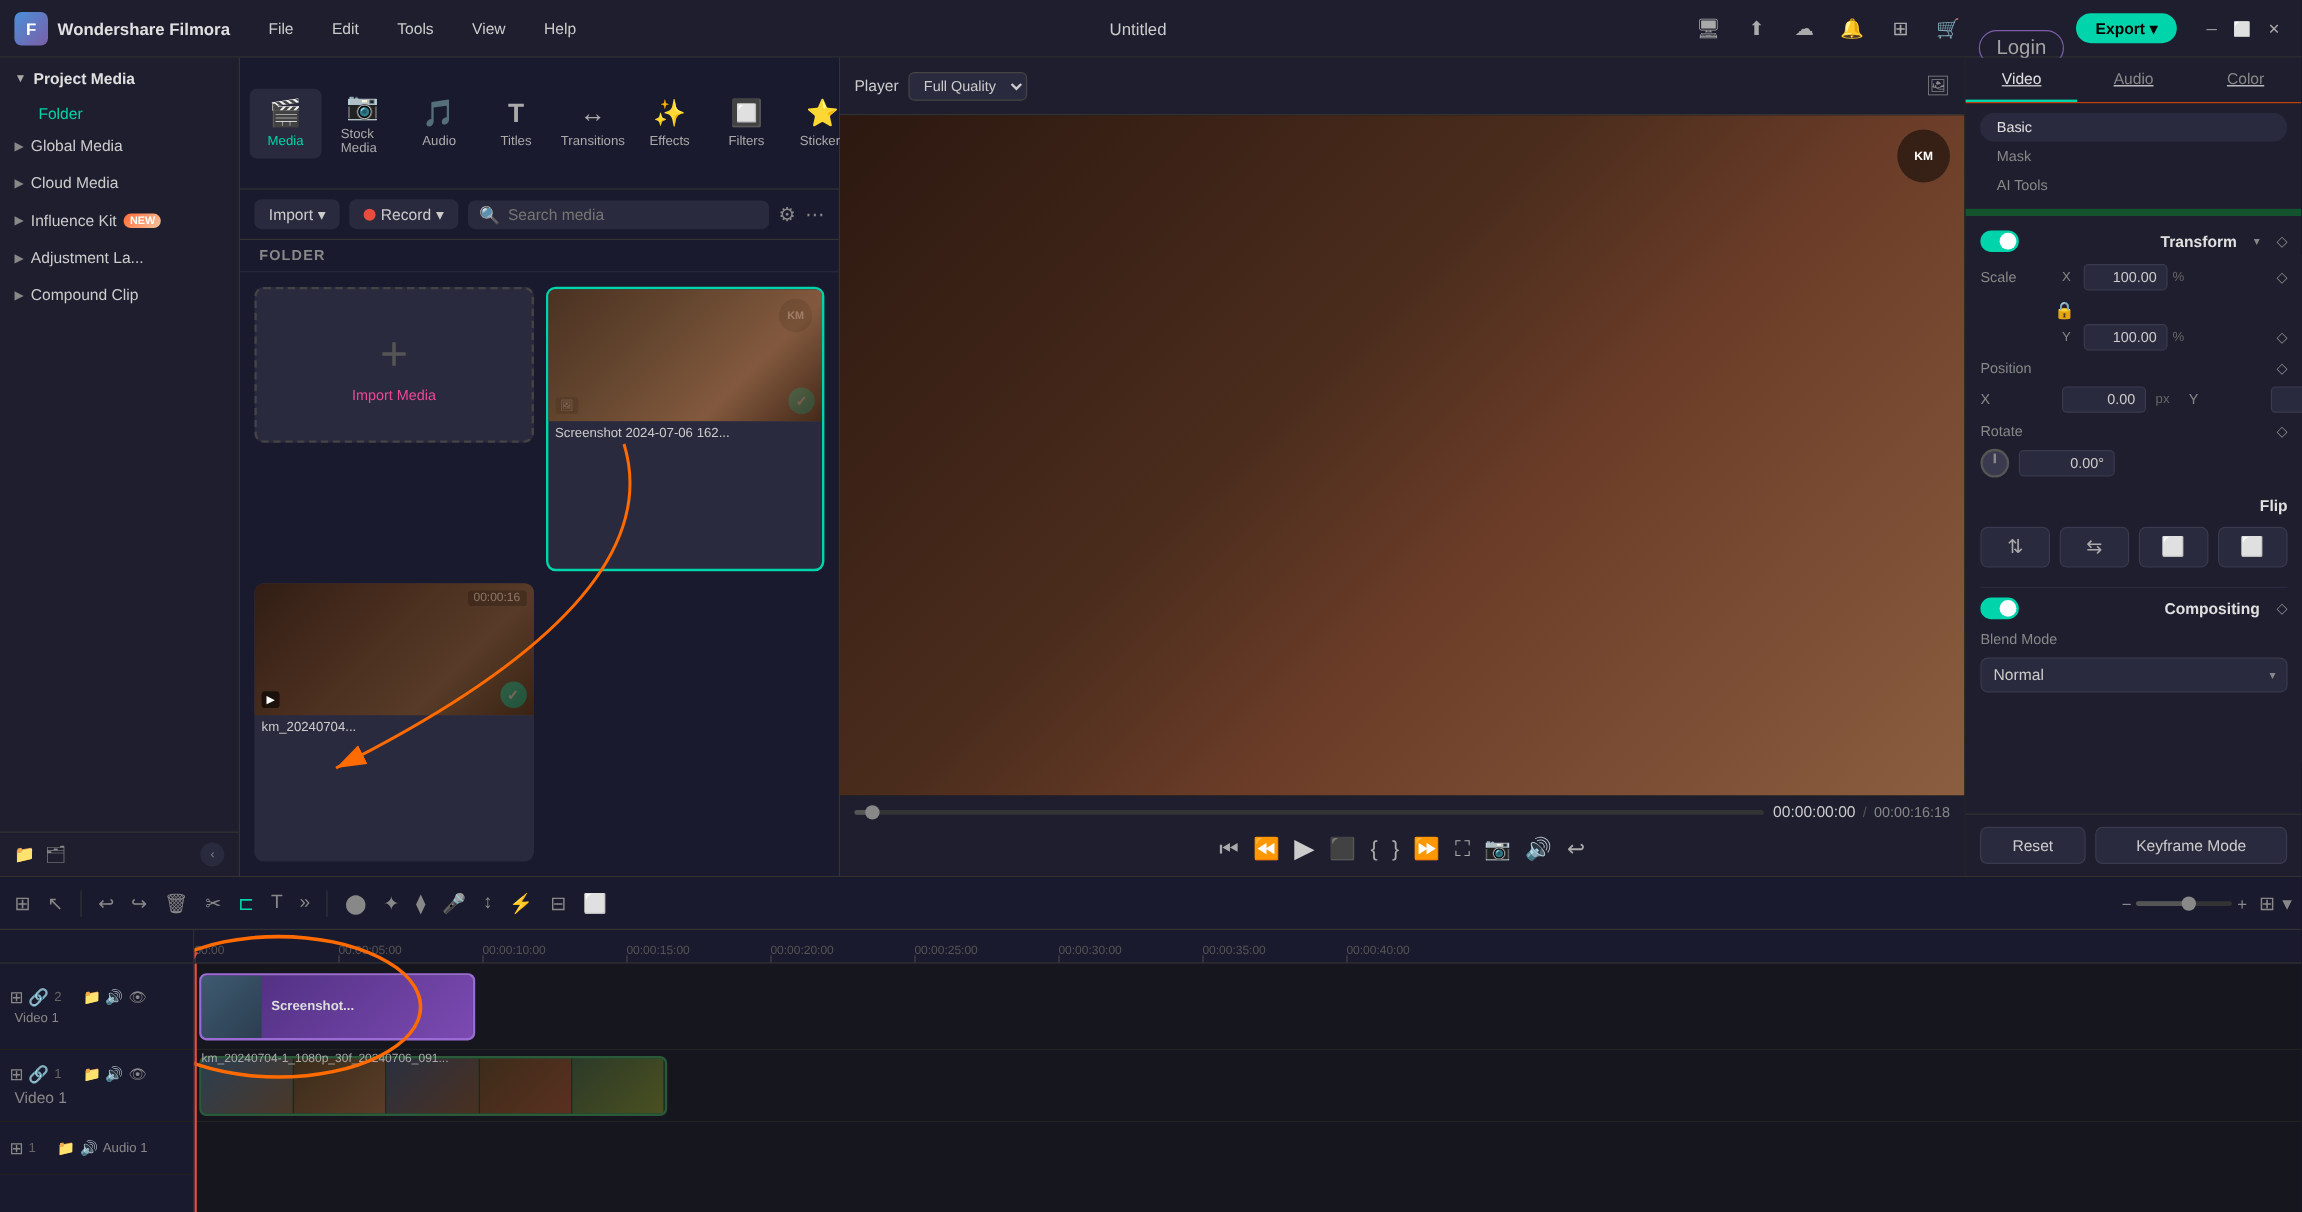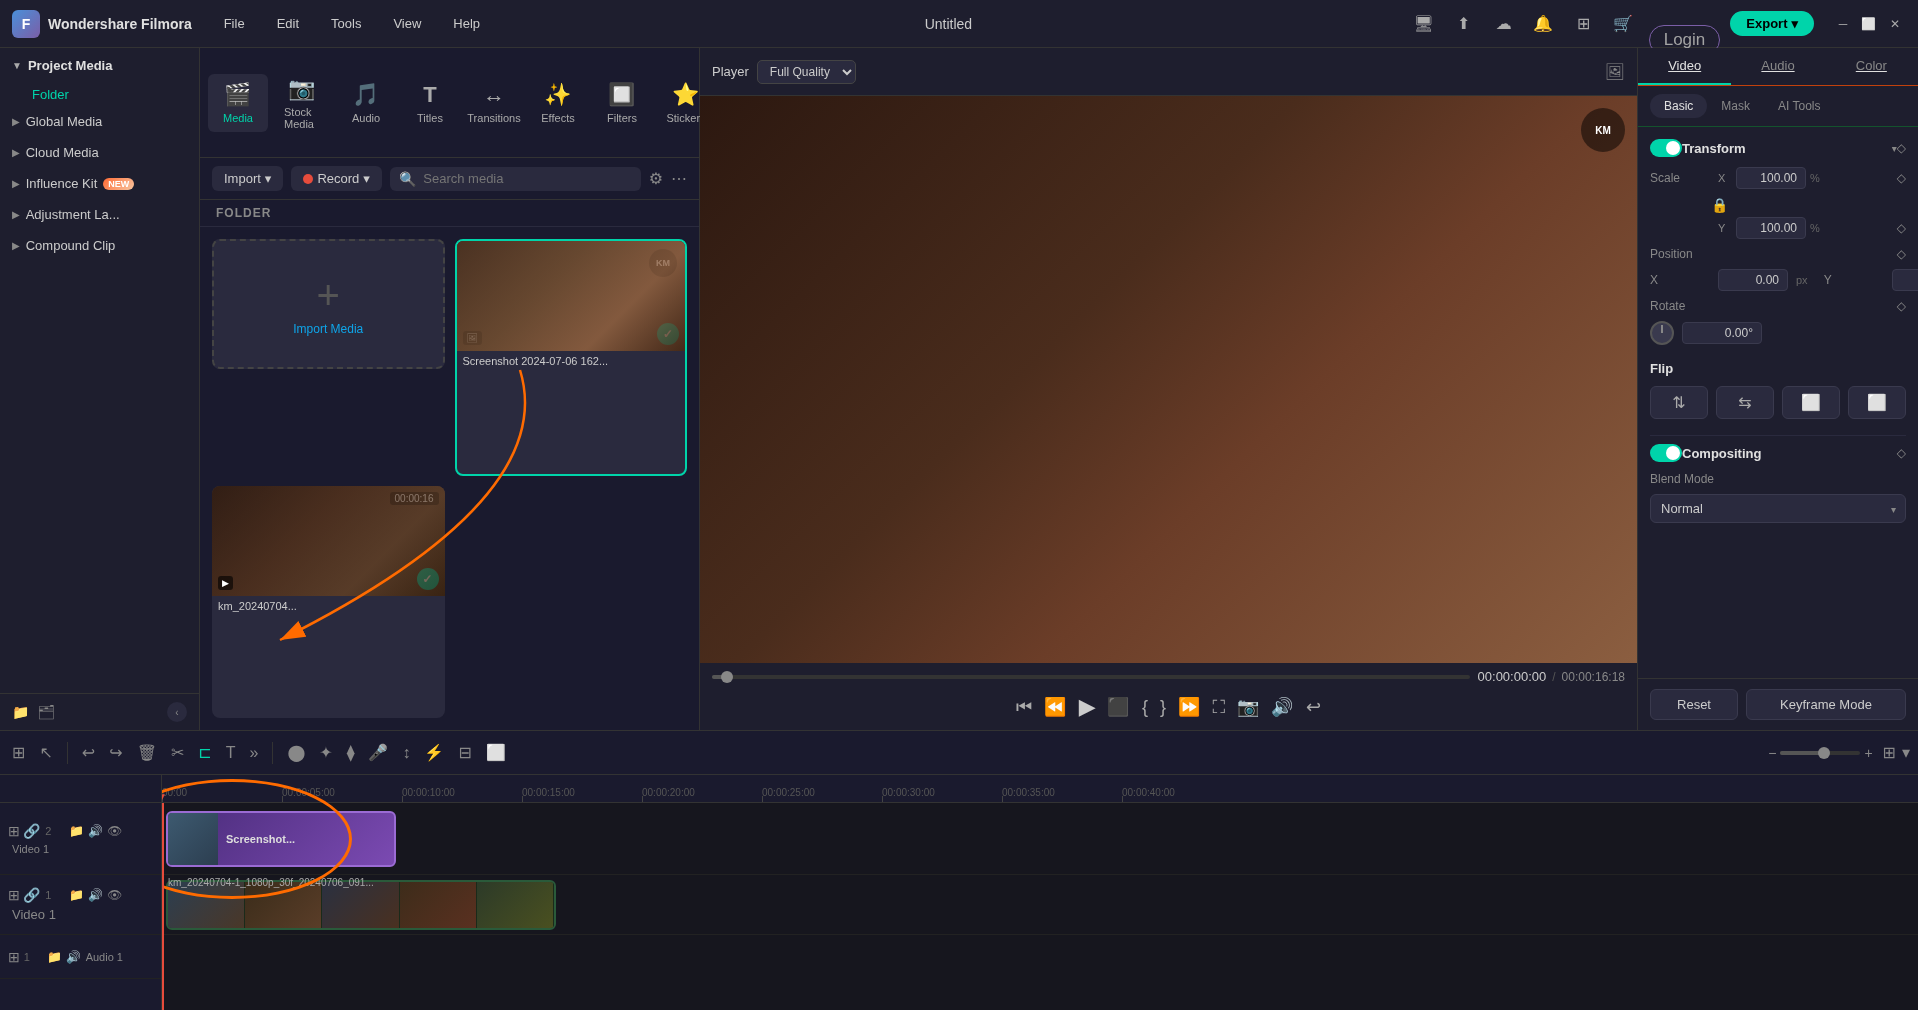--- a/index.html
+++ b/index.html
@@ -55,21 +55,21 @@
     .more-icon { color: #888; font-size: 16px; cursor: pointer; }
 
     
     .folder-section { padding: 6px 16px; font-size: 12px; color: #888; font-weight: 600; letter-spacing: 1px; border-bottom: 1px solid #2a2a3e; flex-shrink: 0; }
 
     
     .media-grid { display: grid; grid-template-columns: repeat(2, 1fr); gap: 10px; padding: 12px; overflow-y: auto; flex: 1; }
     .media-item { border-radius: 8px; overflow: hidden; cursor: pointer; position: relative; background: #2a2a3e; }
     .media-item.import-item { border: 2px dashed #444; display: flex; flex-direction: column; align-items: center; justify-content: center; height: 130px; }
     .import-plus { font-size: 40px; color: #555; }
-    .import-text { font-size: 12px; color: #0ea5e9; margin-top: 4px; }
+    .import-text { font-size: 12px; color: #ec4899; margin-top: 4px; }
     .thumb-img { width: 100%; height: 110px; background: linear-gradient(135deg, #2c3e50, #3d5a70); display: flex; align-items: center; justify-content: center; position: relative; overflow: hidden; }
     .thumb-img.writing-scene { background: linear-gradient(135deg, #4a3728, #6b4c3b); }
     .thumb-img.writing-scene2 { background: linear-gradient(135deg, #3d2b1f, #5a3d2b); }
     .check-badge { position: absolute; bottom: 6px; right: 6px; width: 22px; height: 22px; background: #00d4aa; border-radius: 50%; display: flex; align-items: center; justify-content: center; color: white; font-size: 12px; font-weight: bold; }
     .media-filename { font-size: 11px; color: #ccc; padding: 4px 6px; white-space: nowrap; overflow: hidden; text-overflow: ellipsis; }
     .duration-badge { position: absolute; top: 6px; right: 6px; background: rgba(0,0,0,0.7); color: white; font-size: 10px; padding: 1px 5px; border-radius: 3px; }
     .kinemaster-logo { position: absolute; top: 8px; right: 8px; background: rgba(0,0,0,0.6); border-radius: 50%; width: 28px; height: 28px; display: flex; align-items: center; justify-content: center; font-size: 9px; color: white; font-weight: bold; }
     .img-icon { position: absolute; bottom: 6px; left: 6px; background: rgba(0,0,0,0.6); border-radius: 3px; padding: 2px 4px; font-size: 9px; color: white; }
 
     
@@ -94,26 +94,26 @@
     .time-total { color: #888; }
     .playback-controls { display: flex; align-items: center; justify-content: center; gap: 12px; padding: 4px 0; }
     .play-ctrl { color: #aaa; font-size: 18px; cursor: pointer; }
     .play-ctrl.primary { font-size: 22px; color: #ccc; }
 
     
     .right-panel { width: 280px; background: #1e1e2e; display: flex; flex-direction: column; flex-shrink: 0; }
     .right-tabs { display: flex; border-bottom: 1px solid #c2410c; flex-shrink: 0; text-decoration: underline; }
     .right-tab { flex: 1; text-align: center; padding: 10px; font-size: 13px; color: #888; cursor: pointer; border-bottom: 2px solid transparent; }
     .right-tab.active { color: #e0e0e0; border-bottom: 2px solid #00d4aa; }
-    .right-subtabs { display: flex; gap: 0; padding: 8px 12px; border-bottom: 1px solid #14532d; flex-shrink: 0; }
+    .right-subtabs { display: flex; gap: 0; padding: 8px 12px; border-bottom: 6px solid #14532d; flex-shrink: 0; flex-direction: column; }
     .right-subtab { padding: 5px 14px; font-size: 12px; color: #888; cursor: pointer; border-radius: 16px; }
     .right-subtab.active { background: #2a2a3e; color: #e0e0e0; }
     .right-content { flex: 1; overflow-y: auto; padding: 12px; }
     .prop-section { margin-bottom: 16px; }
-    .prop-section-header { display: flex; align-items: center; gap: 0; margin-bottom: 10px; }
+    .prop-section-header { display: flex; align-items: center; gap: 14px; margin-bottom: 10px; text-align: right; }
     .toggle-on { width: 32px; height: 18px; background: #00d4aa; border-radius: 9px; position: relative; cursor: pointer; flex-shrink: 0; }
     .toggle-on::after { content: ''; position: absolute; right: 2px; top: 2px; width: 14px; height: 14px; background: white; border-radius: 50%; }
     .section-title { font-size: 13px; font-weight: 600; color: #e0e0e0; flex: 1; }
     .section-arrow { color: #888; font-size: 10px; }
     .diamond-icon { color: #888; font-size: 12px; cursor: pointer; }
     .prop-row { display: flex; align-items: center; gap: 8px; margin-bottom: 8px; }
     .prop-label { font-size: 12px; color: #888; width: 60px; flex-shrink: 0; }
     .prop-value-group { display: flex; align-items: center; gap: 4px; flex: 1; }
     .axis-label { font-size: 11px; color: #888; width: 14px; }
     .prop-input { background: #2a2a3e; border: 1px solid #3a3a4e; color: #ccc; padding: 3px 8px; border-radius: 4px; font-size: 12px; width: 70px; text-align: right; cursor: pointer; }

